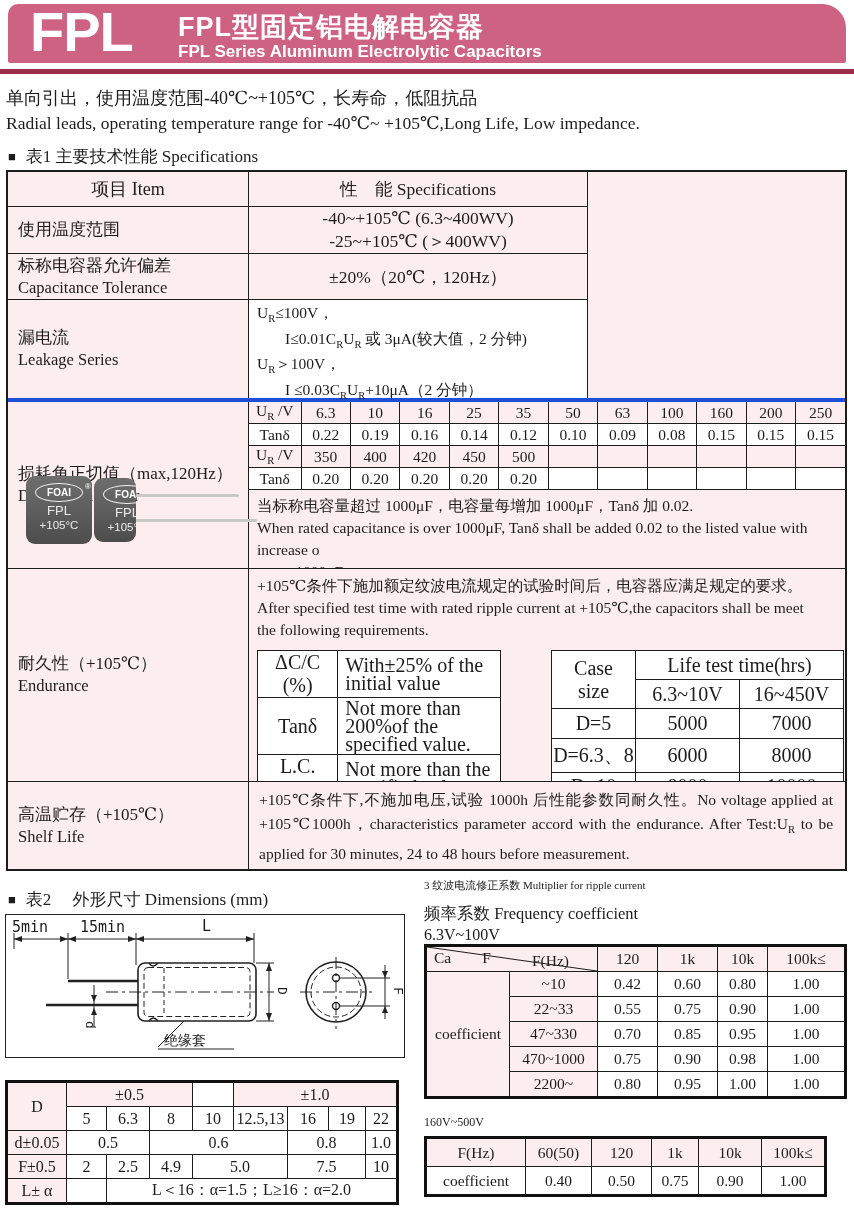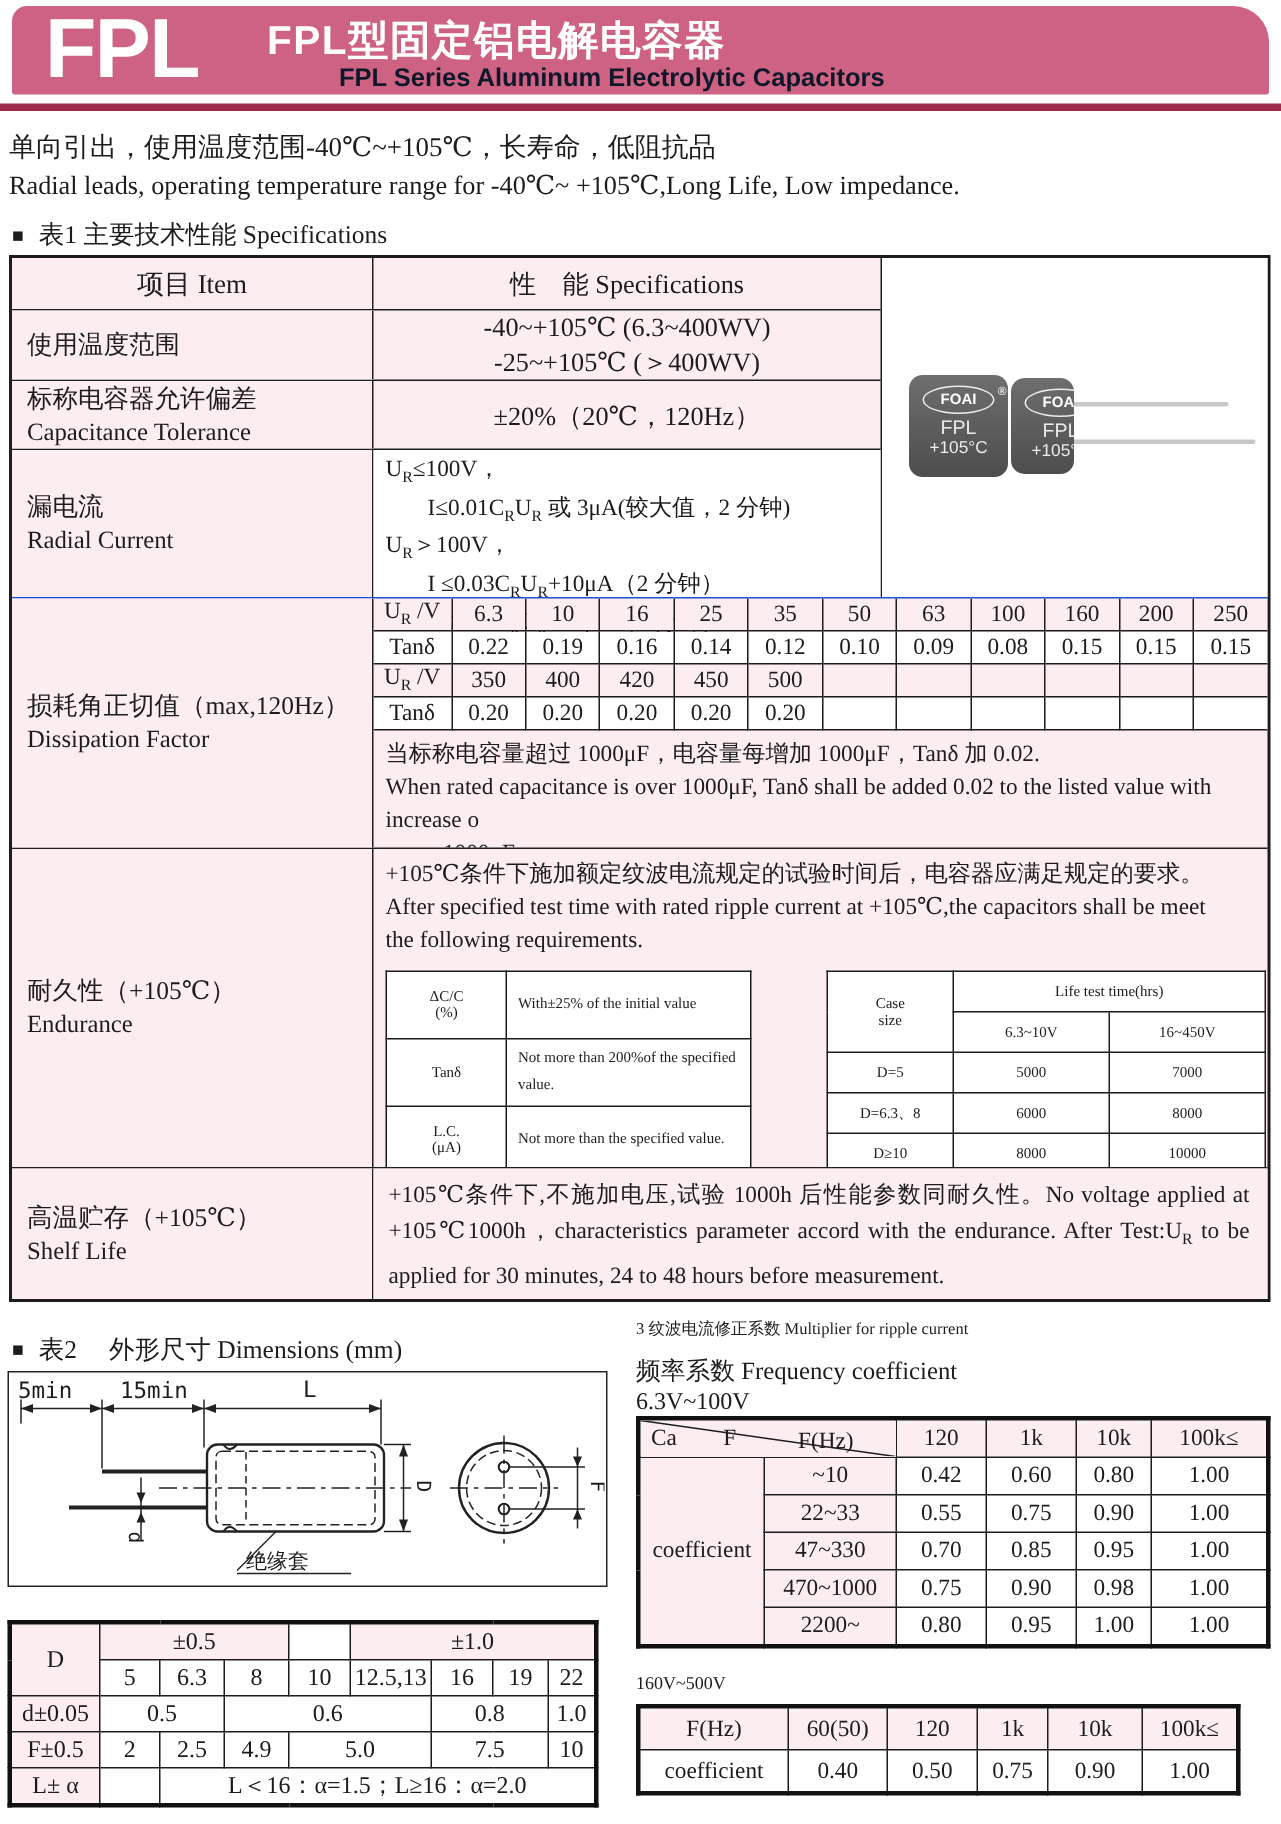--- a/index.html
+++ b/index.html
@@ -6,31 +6,31 @@
   .page{position:relative;width:854px;height:1216px;background:#ffffff;overflow:hidden;
         font-family:"Liberation Serif","DejaVu Serif",serif;color:#1c1c1c;}
   
   .banner{position:absolute;left:8px;top:4px;width:838px;height:59px;background:#ce6282;
           border-radius:10px 24px 2px 2px;}
   .logo{position:absolute;left:22px;top:-3px;font-family:"Liberation Sans","DejaVu Sans",sans-serif;
         font-weight:bold;font-size:56px;line-height:62px;color:#fff;letter-spacing:-1px;}
   .title-cn{position:absolute;left:170px;top:5px;font-family:"Liberation Sans","DejaVu Sans",sans-serif;
         font-weight:bold;font-size:27px;color:#fff;letter-spacing:1px;}
   .title-en{position:absolute;left:170px;top:38px;font-family:"Liberation Sans","DejaVu Sans",sans-serif;
-        font-weight:bold;font-size:17px;color:#0f172a;margin-left:48px;}
+        font-weight:bold;font-size:17px;color:#ffffff;}
   .rule{position:absolute;left:0;top:69px;width:854px;height:5px;background:#9c2c49;}
   .intro-cn{position:absolute;left:6px;top:86px;font-size:18px;}
   .intro-en{position:absolute;left:6px;top:113px;font-size:17.5px;}
   .cap1{position:absolute;left:8px;top:145px;font-size:17px;}
   .cap2{position:absolute;left:8px;top:888px;font-size:17px;}
   .bullet{display:inline-block;margin-right:10px;font-size:13px;vertical-align:1px;}
   
   .t1{position:absolute;left:6px;top:170px;width:841px;border:2.5px solid #1c1c1c;
       background:#fcedf1;box-sizing:border-box;}
-  .t1-top{display:flex;border-bottom:1px solid #1d4ed8;}
+  .t1-top{display:flex;border-bottom:4px solid #1d4ed8;flex-direction:column;}
   .t1-left{width:579px;border-right:1px solid #1c1c1c;}
   .trow{display:flex;border-bottom:1px solid #1c1c1c;}
   .trow.last{border-bottom:none;}
   .lab{width:241px;border-right:1px solid #1c1c1c;display:flex;flex-direction:column;
        justify-content:center;padding-left:10px;box-sizing:border-box;background:#fcedf1;}
   .lab .cn{font-size:17px;line-height:1.3;}
   .lab .en{font-size:16.5px;line-height:1.3;}
   .val{flex:1;display:flex;flex-direction:column;justify-content:center;align-items:center;
        font-size:17.5px;box-sizing:border-box;}
   .hdr-cell{align-items:center;justify-content:center;font-size:18px;padding-left:0;}
@@ -54,21 +54,21 @@
   .dfgrid td{height:21px;}
   .dfgrid tr:first-child td{border-top:none;}
   .dfgrid td:first-child{border-left:none;}
   .dfgrid td:last-child{border-right:none;}
   .pink{background:#fcedf1 !important;}
   .dfnote{padding:5px 10px 0 8px;font-size:15.5px;line-height:22px;}
   
   .endtext{padding:6px 10px 0 8px;font-size:15.5px;line-height:22px;}
   .end-tables{display:flex;margin-top:9px;}
   .inner{margin-left:8px;}
-  .inner td{font-size:10px;}
+  .inner td{font-size:20px;}
   .lt{width:244px;}
   .lt td{height:42px;}
   .lft{text-align:left !important;padding:1px 7px !important;white-space:normal !important;
        line-height:18px;}
   .rt{margin-left:50px;width:292px;}
   .rt td{height:23px;}
   .shelftxt{flex:1;background:#fcedf1;font-size:15.5px;line-height:24px;padding:6px 12px 0 10px;
             box-sizing:border-box;text-align:justify;white-space:normal;}
   
   .photo{flex:1;background:#fff;position:relative;}
@@ -149,21 +149,21 @@
             <div class="cn">标称电容器允许偏差</div>
             <div class="en">Capacitance Tolerance</div>
           </div>
           <div class="val">
             <div>±20%（20℃，120Hz）</div>
           </div>
         </div>
         <div class="trow r-leak last">
           <div class="lab">
             <div class="cn">漏电流</div>
-            <div class="en">Radial Current</div>
+            <div class="en">Leakage Series</div>
           </div>
           <div class="leakbox">
             <div>U<sub>R</sub>≤100V，</div>
             <div class="ind">I≤0.01C<sub>R</sub>U<sub>R</sub> 或 3μA(较大值，2 分钟)</div>
             <div>U<sub>R</sub>＞100V，</div>
             <div class="ind">I ≤0.03C<sub>R</sub>U<sub>R</sub>+10μA（2 分钟）</div>
             <div class="ind">I ≤0.02C<sub>R</sub>U<sub>R</sub>+25μA（5 分钟）</div>
           </div>
         </div>
       </div>

